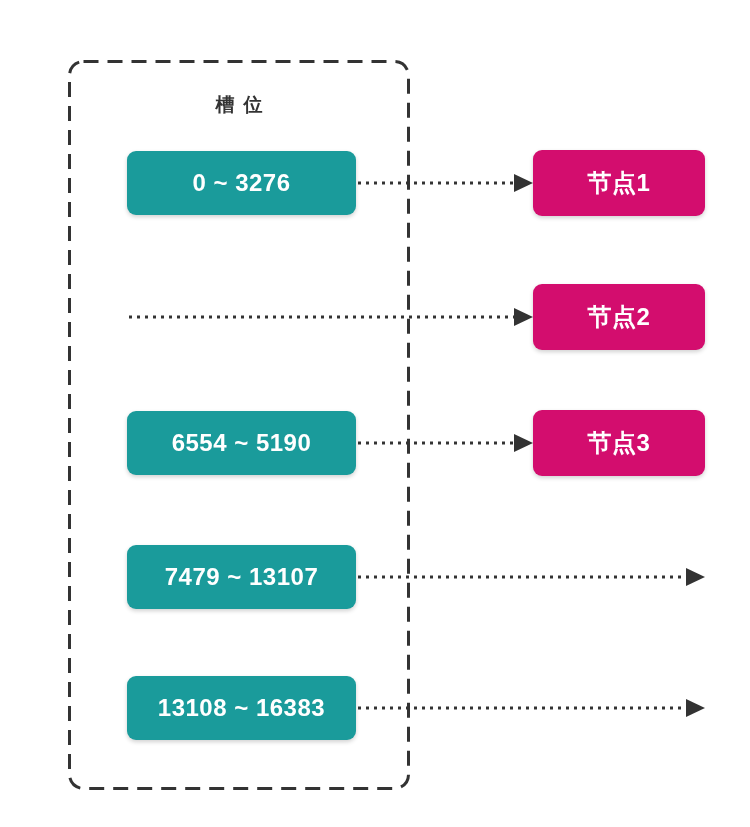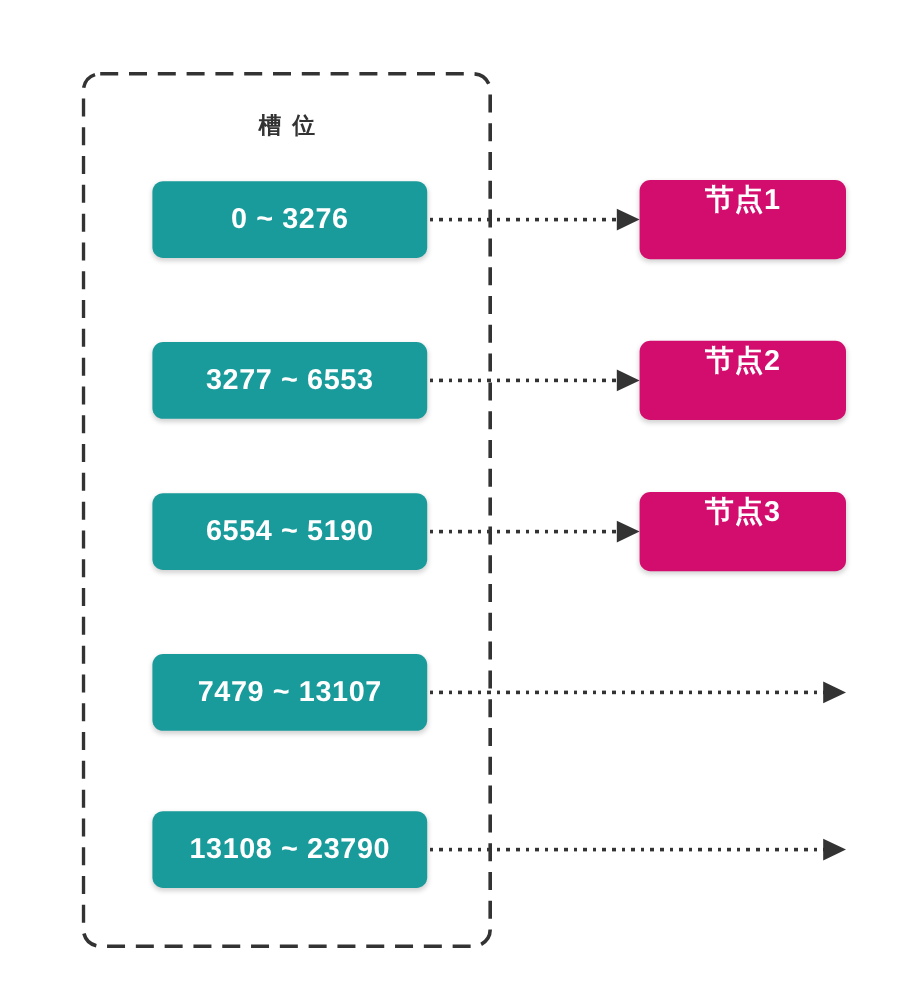--- a/index.html
+++ b/index.html
@@ -34,21 +34,21 @@
   }
   .slot-box {
     width: 229px; height: 64px; flex: 0 0 229px;
     background: var(--slot-box); border-radius: 9px;
     display: flex; align-items: center; justify-content: center;
     box-shadow: 0 2px 4px rgba(0,0,0,0.18);
   }
   .node-box {
     width: 172px; height: 66px; flex: 0 0 172px;
     background: var(--node-box); border-radius: 9px;
-    display: flex; align-items: flex-start; justify-content: center;
+    display: flex; align-items: center; justify-content: center;
     box-shadow: 0 2px 4px rgba(0,0,0,0.18);
   }
   .box-label {
     color: var(--text-on-box); font-size: 24px; font-weight: bold;
     white-space: nowrap; letter-spacing: 0.5px;
   }
   .connector {
     flex: 1 1 auto; height: 20px; position: relative;
     display: flex; align-items: center;
   }
@@ -86,23 +86,20 @@
     <div class="connector">
       <div class="dots"></div>
       <div class="arrow"></div>
     </div>
     <div class="node-box">
       <span class="box-label">节点1</span>
     </div>
   </div>
 
   <div class="row" style="top:284px">
-    <div class="slot-box">
-      <span class="box-label">3277 ~ 6553</span>
-    </div>
     <div class="connector">
       <div class="dots"></div>
       <div class="arrow"></div>
     </div>
     <div class="node-box">
       <span class="box-label">节点2</span>
     </div>
   </div>
 
   <div class="row" style="top:410px">
@@ -123,21 +120,21 @@
       <span class="box-label">7479 ~ 13107</span>
     </div>
     <div class="connector">
       <div class="dots"></div>
       <div class="arrow"></div>
     </div>
   </div>
 
   <div class="row" style="top:675px">
     <div class="slot-box">
-      <span class="box-label">13108 ~ 23790</span>
+      <span class="box-label">13108 ~ 16383</span>
     </div>
     <div class="connector">
       <div class="dots"></div>
       <div class="arrow"></div>
     </div>
   </div>
 
 </div>
 
 </body></html>

